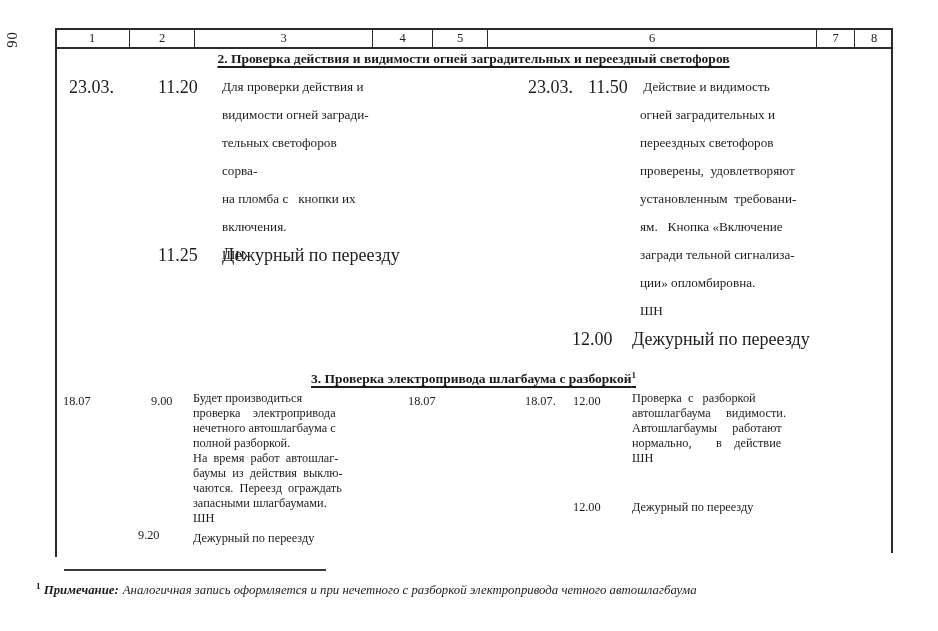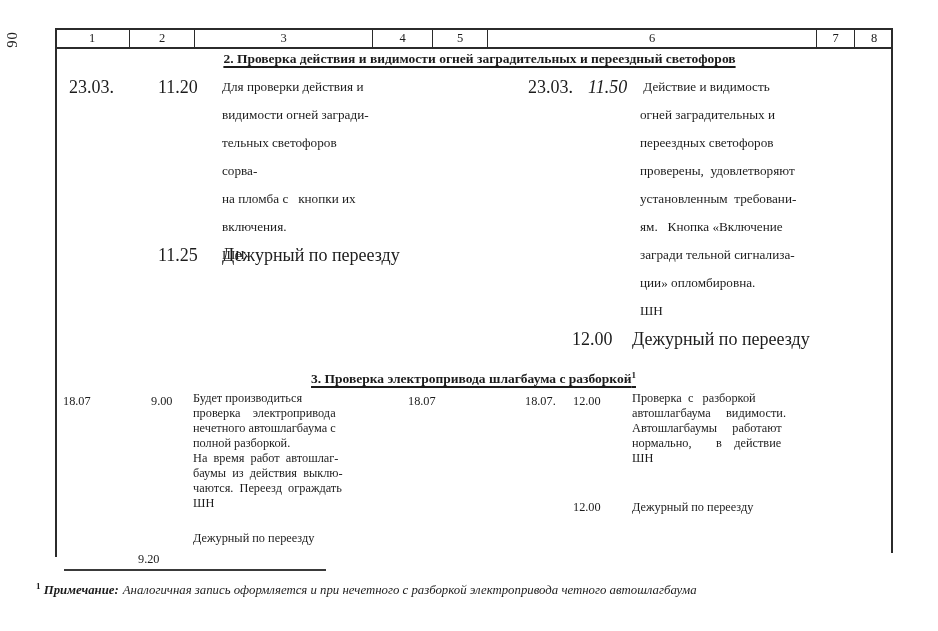--- a/index.html
+++ b/index.html
@@ -70,39 +70,39 @@
     <div class="hcell w1">1</div>
     <div class="hcell w2">2</div>
     <div class="hcell w3">3</div>
     <div class="hcell w4">4</div>
     <div class="hcell w5">5</div>
     <div class="hcell w6">6</div>
     <div class="hcell w7">7</div>
     <div class="hcell w8">8</div>
   </div>
 
-  <div class="sec-title" style="top:51px;padding-left:6px;">
+  <div class="sec-title" style="top:51px;">
     <span class="u">2. Проверка действия и видимости огней заградительных и переездный светофоров</span>
   </div>
 
   <div class="abs" style="left:69px;top:80px;">23.03.</div>
   <div class="abs" style="left:158px;top:80px;">11.20</div>
   <div class="block" style="left:222px;top:73px;width:152px;">
       <div class="ln ln28">Для проверки действия и</div>
       <div class="ln ln28">видимости огней загради-</div>
       <div class="ln ln28">тельных светофоров сорва-</div>
       <div class="ln ln28">на пломба с   кнопки их</div>
       <div class="ln ln28">включения.</div>
       <div class="ln ln28">ШН</div>
     </div>
   <div class="abs" style="left:158px;top:248px;">11.25</div>
   <div class="abs" style="left:222px;top:248px;">Дежурный по переезду</div>
 
   <div class="abs" style="left:528px;top:80px;">23.03.</div>
-  <div class="abs" style="left:588px;top:80px;font-style:italic;">11.50</div>
+  <div class="abs" style="left:588px;top:80px;">11.50</div>
   <div class="block" style="left:640px;top:73px;width:160px;">
       <div class="ln ln28"> Действие и видимость</div>
       <div class="ln ln28">огней заградительных и</div>
       <div class="ln ln28">переездных светофоров</div>
       <div class="ln ln28">проверены,  удовлетворяют</div>
       <div class="ln ln28">установленным  требовани-</div>
       <div class="ln ln28">ям.   Кнопка «Включение</div>
       <div class="ln ln28">загради тельной сигнализа-</div>
       <div class="ln ln28">ции» опломбировна.</div>
       <div class="ln ln28">ШН</div>
@@ -117,24 +117,25 @@
   <div class="abs3" style="left:63px;top:394px;">18.07</div>
   <div class="abs3" style="left:151px;top:394px;">9.00</div>
   <div class="block" style="left:193px;top:391px;width:196px;">
       <div class="ln ln15">Будет производиться</div>
       <div class="ln ln15">проверка    электропривода</div>
       <div class="ln ln15">нечетного автошлагбаума с</div>
       <div class="ln ln15">полной разборкой.</div>
       <div class="ln ln15">На  время  работ  автошлаг-</div>
       <div class="ln ln15">баумы  из  действия  выклю-</div>
       <div class="ln ln15">чаются.  Переезд  ограждать</div>
+      <div class="ln ln15">запасными шлагбаумами.</div>
       <div class="ln ln15">ШН</div>
     </div>
   <div class="abs3" style="left:408px;top:394px;">18.07</div>
-  <div class="abs3" style="left:138px;top:552px;">9.20</div>
+  <div class="abs3" style="left:138px;top:528px;">9.20</div>
   <div class="abs3" style="left:193px;top:531px;">Дежурный по переезду</div>
 
   <div class="abs3" style="left:525px;top:394px;">18.07.</div>
   <div class="abs3" style="left:573px;top:394px;">12.00</div>
   <div class="block" style="left:632px;top:391px;width:172px;">
       <div class="ln ln15">Проверка  с   разборкой</div>
       <div class="ln ln15">автошлагбаума     видимости.</div>
       <div class="ln ln15">Автошлагбаумы     работают</div>
       <div class="ln ln15">нормально,        в    действие</div>
       <div class="ln ln15">ШН</div>

